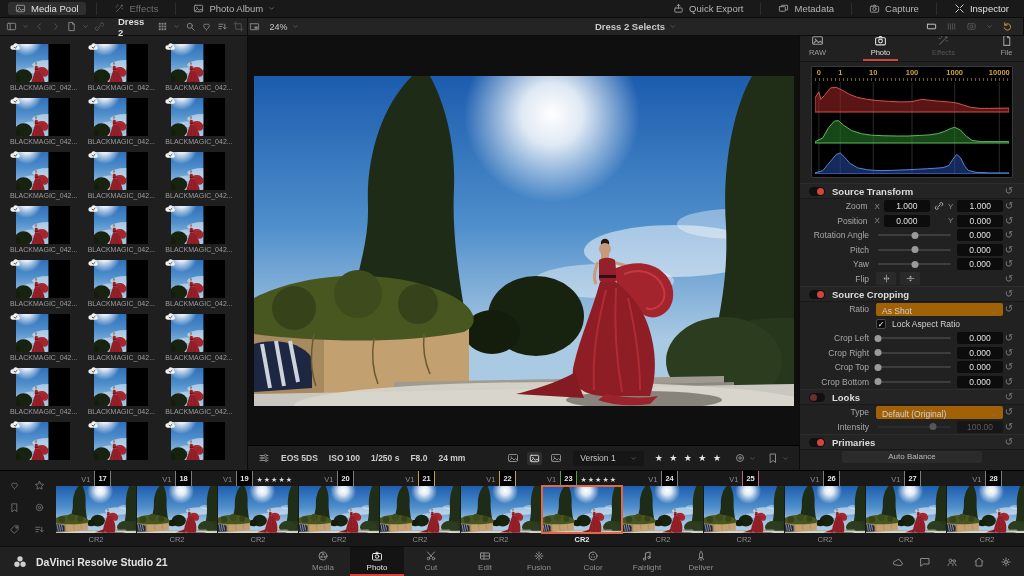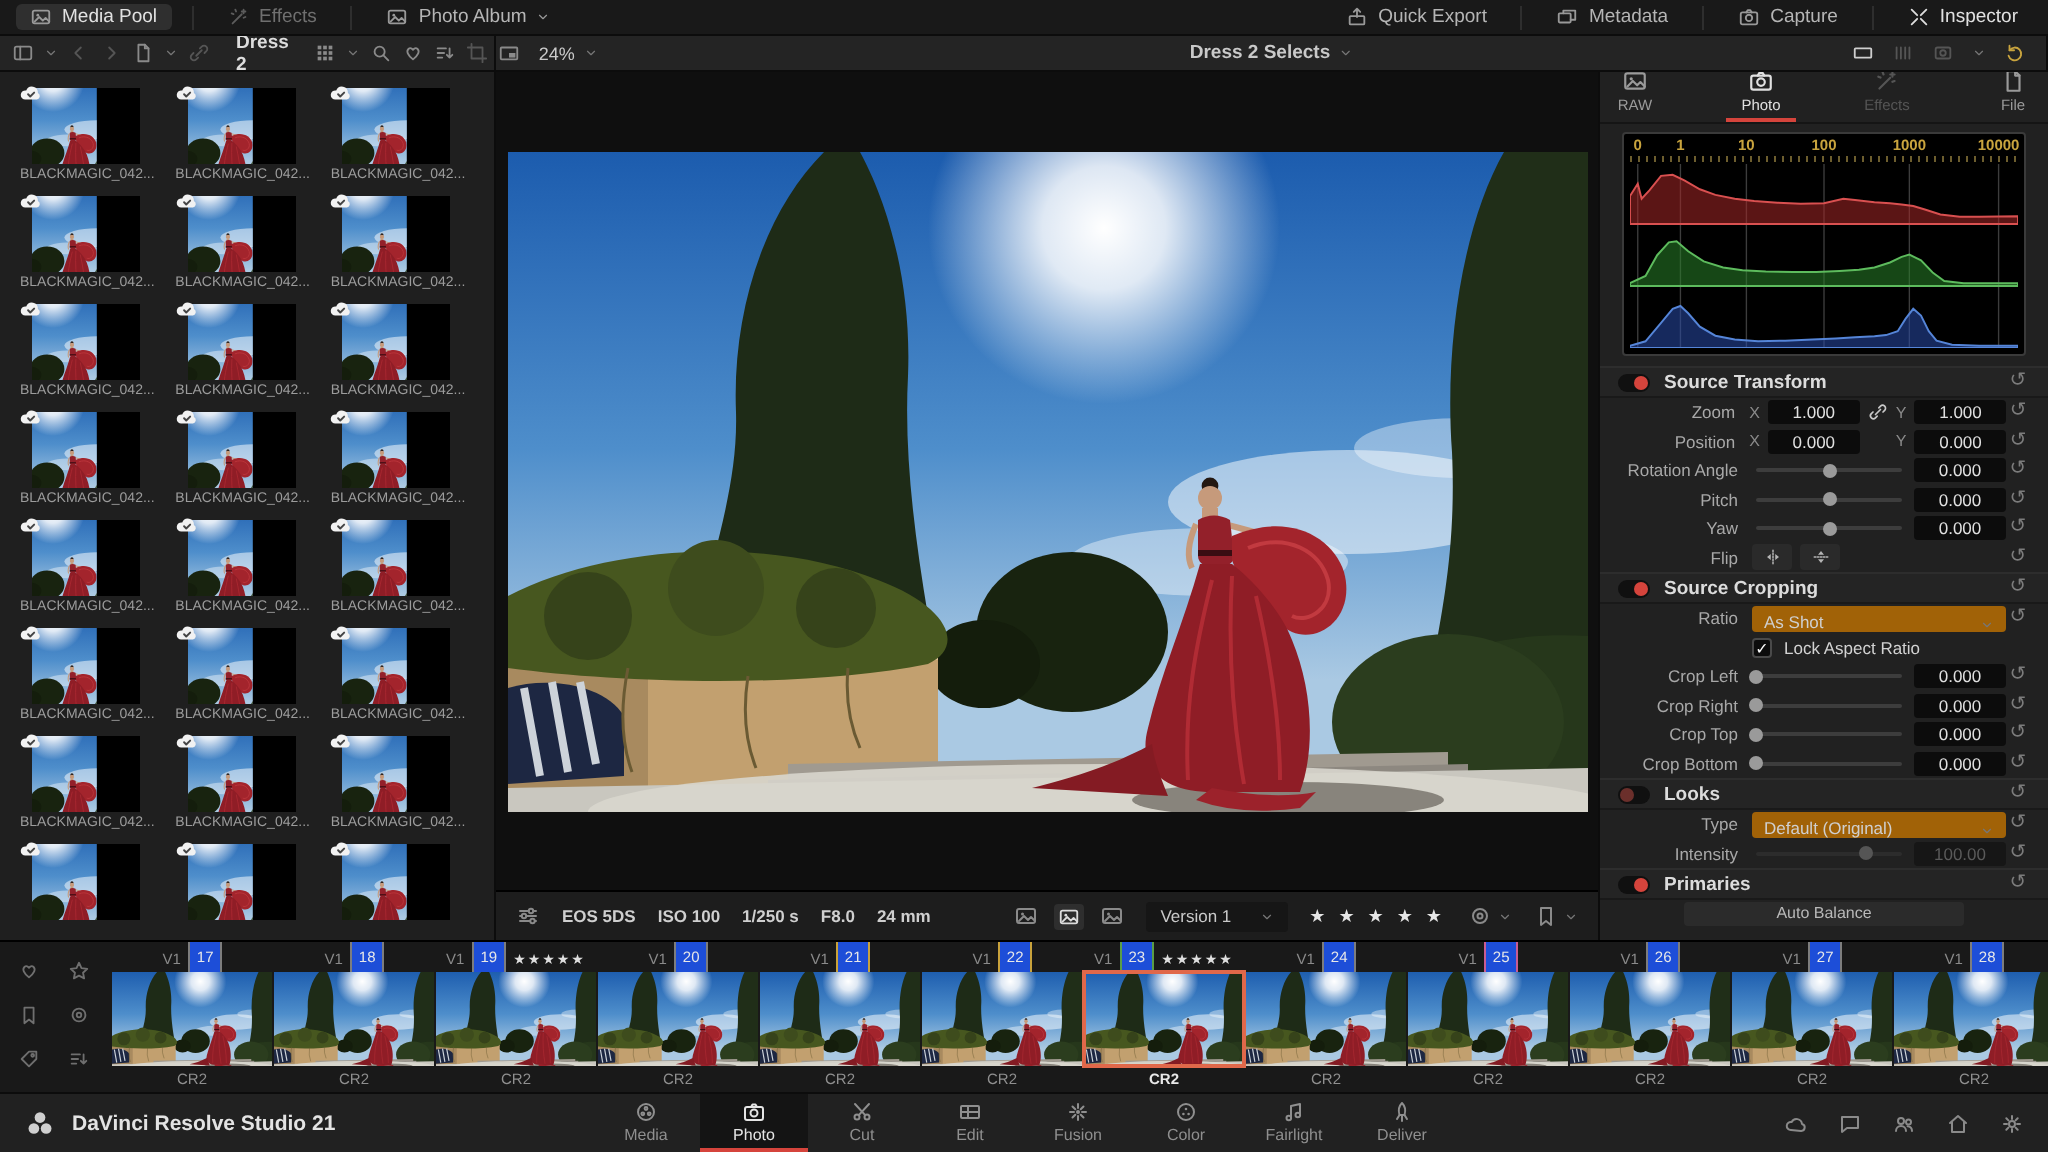--- a/index.html
+++ b/index.html
@@ -109,21 +109,21 @@
   .abtn { margin:1px auto; width:140px; height:12px; background:#2b2b2b; border-radius:2px; color:#b9b9b9; font-size:8px; text-align:center; line-height:12px; }
 
   
   .filmstrip { height:76px; background:#191919; border-top:1px solid #000; display:flex; }
   .rack { width:55px; display:grid; grid-template-columns:repeat(2,12px); grid-auto-rows:14px; column-gap:13px; row-gap:8px; justify-content:center; align-content:center; }
   .rack .ico { width:11px; height:11px; color:#6f6f6f; }
   .strip { flex:1; display:flex; gap:1px; padding:2px 1px 0; overflow:hidden; }
   .fcell { width:80px; flex:0 0 auto; display:flex; flex-direction:column; }
   .fhead { height:13px; display:flex; align-items:center; justify-content:center; gap:4px; }
   .fv { color:#8a8a8a; font-size:7.5px; }
-  .fnum { font-size:7.5px; font-weight:normal; color:#e8e8e8; border:1px solid #7d7d7d; border-radius:2px; padding:16px 3px; line-height:8.5px; background:#1d4ed8; }
+  .fnum { font-size:7.5px; font-weight:bold; color:#e8e8e8; border:1px solid #7d7d7d; border-radius:2px; padding:16px 3px; line-height:8.5px; background:#000000; }
   .fnum.yellow { border-color:#c8a23c; } .fnum.green { border-color:#5a9e46; } .fnum.pink { border-color:#c95c92; }
   .fstars { color:#dedede; font-size:7px; letter-spacing:1px; }
   .fpic { height:47px; background:#000; position:relative; }
   .fpic svg { width:100%; height:100%; display:block; }
   .fcell.sel .fpic { outline:2px solid #e0684a; outline-offset:-1px; }
   .flab { height:13px; text-align:center; color:#8f8f8f; font-size:7.5px; line-height:13px; }
   .fcell.sel .flab { color:#e8e8e8; font-weight:bold; }
 
   
   .bottombar { height:30px; background:#212121; border-top:1px solid #0c0c0c; display:flex; align-items:center; position:relative; padding:0 12px; }

